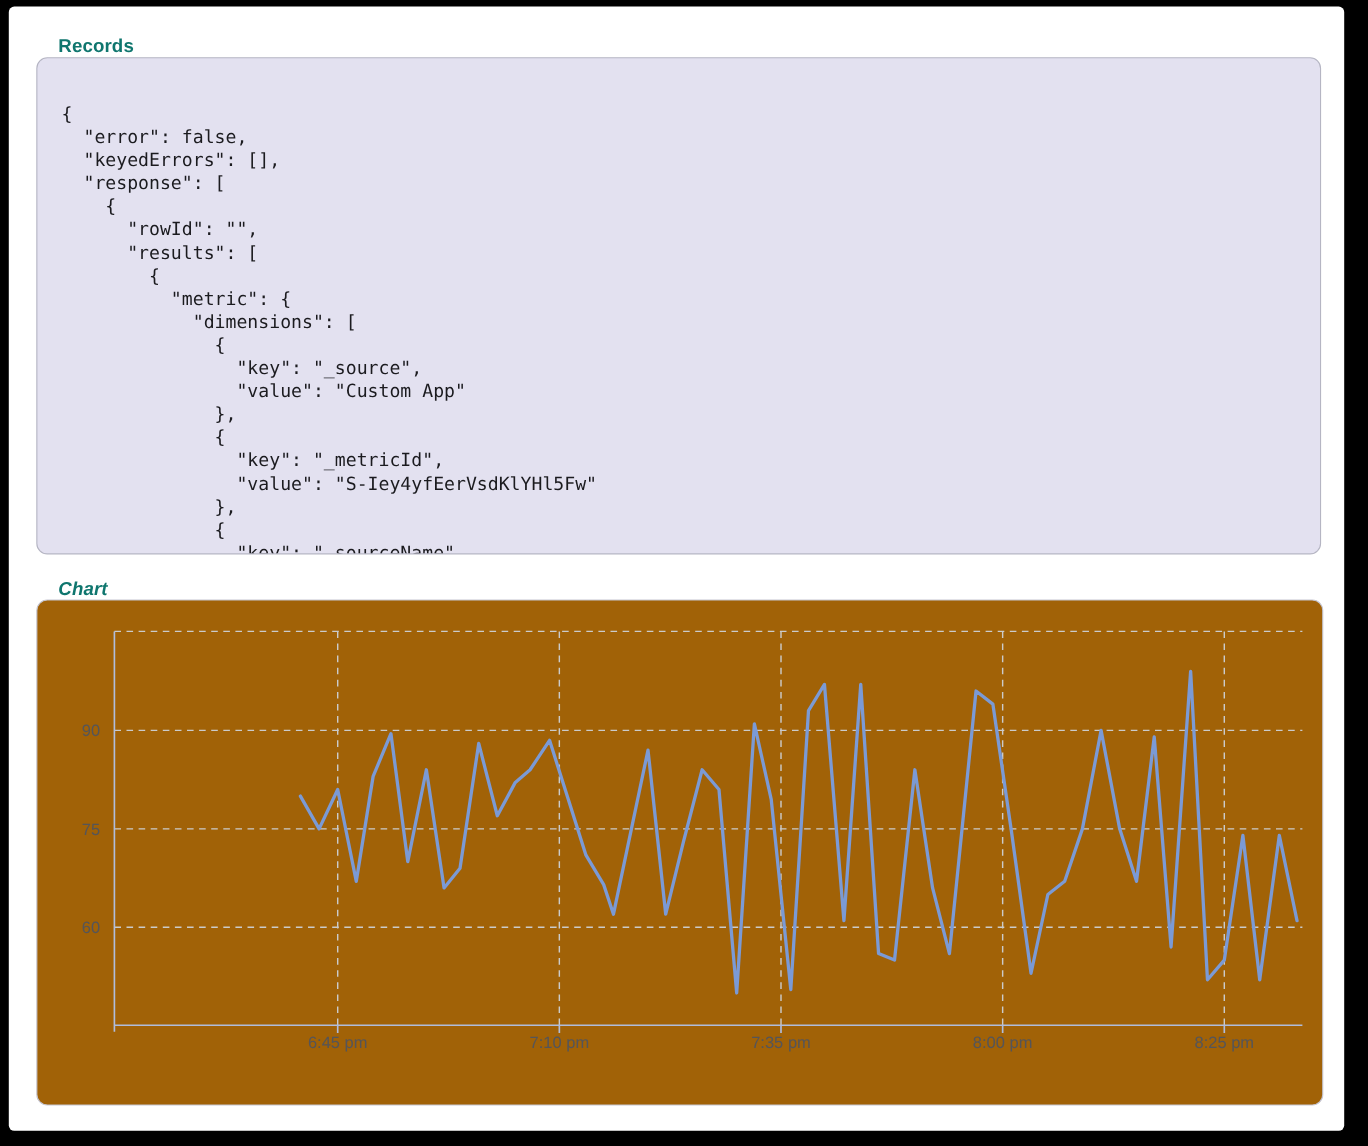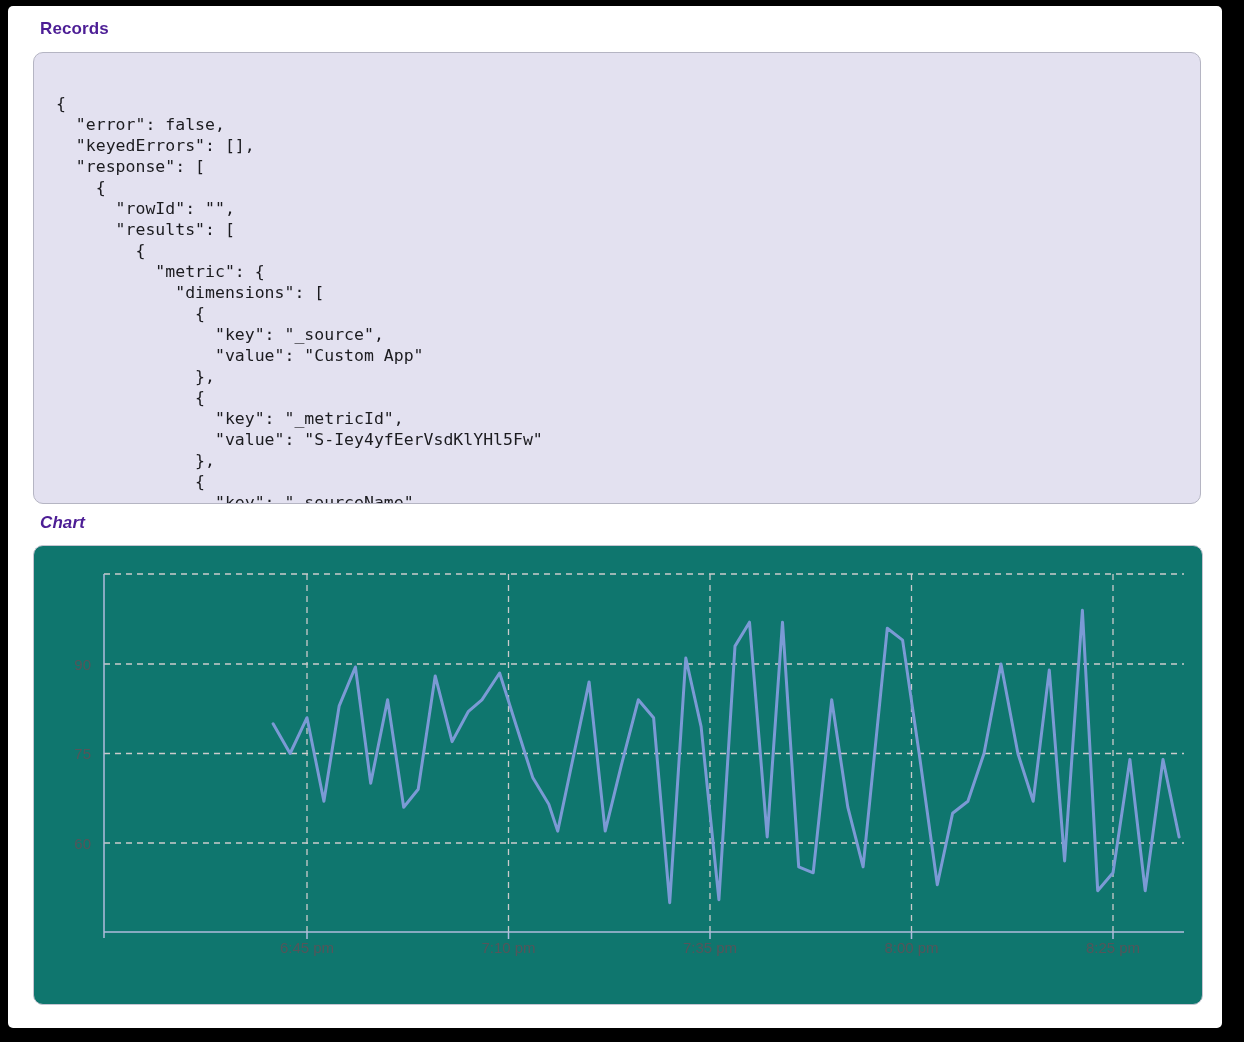--- a/index.html
+++ b/index.html
@@ -1,25 +1,25 @@
 <!DOCTYPE html>
 <html><head>
 <meta charset="utf-8">
 <style>
   html,body{margin:0;padding:0;background:#000;width:1244px;height:1042px;overflow:hidden;
     font-family:"Liberation Sans", sans-serif;}
   .page{position:absolute;left:8px;top:6px;width:1214px;height:1022px;background:#fff;border-radius:5px;}
-  .section-title{position:absolute;left:28px;margin:4px;font-size:17px;font-weight:700;color:#4c1d95;letter-spacing:.1px;}
+  .section-title{position:absolute;left:28px;margin:17px;font-size:17px;font-weight:700;color:#0f766e;letter-spacing:.1px;}
   #records-title{top:9px;}
   #chart-title{top:503px;font-style:italic;}
   .records-panel{position:absolute;left:25px;top:46px;width:1168px;height:452px;
     background:#e3e1f0;border:1px solid #b5b5c3;border-radius:10px;overflow:hidden;box-sizing:border-box;}
   .records-code{margin:0;padding:40px 20px 0 22px;font-family:"DejaVu Sans Mono", monospace;
     font-size:16.5px;line-height:21px;color:#1b1b1f;white-space:pre;}
-  .chart-card{position:absolute;left:25px;top:539px;width:1170px;height:460px;background:#0f766e;
+  .chart-card{position:absolute;left:25px;top:539px;width:1170px;height:460px;background:#a16207;
     border:1px solid #c5c5d1;border-radius:10px;box-sizing:border-box;overflow:hidden;}
   .chart-card svg{position:absolute;left:0;top:0;}
   svg text{font-family:"Liberation Sans", sans-serif;}
 </style>
 </head>
 <body>
 
 <div class="page">
 
   <section>

